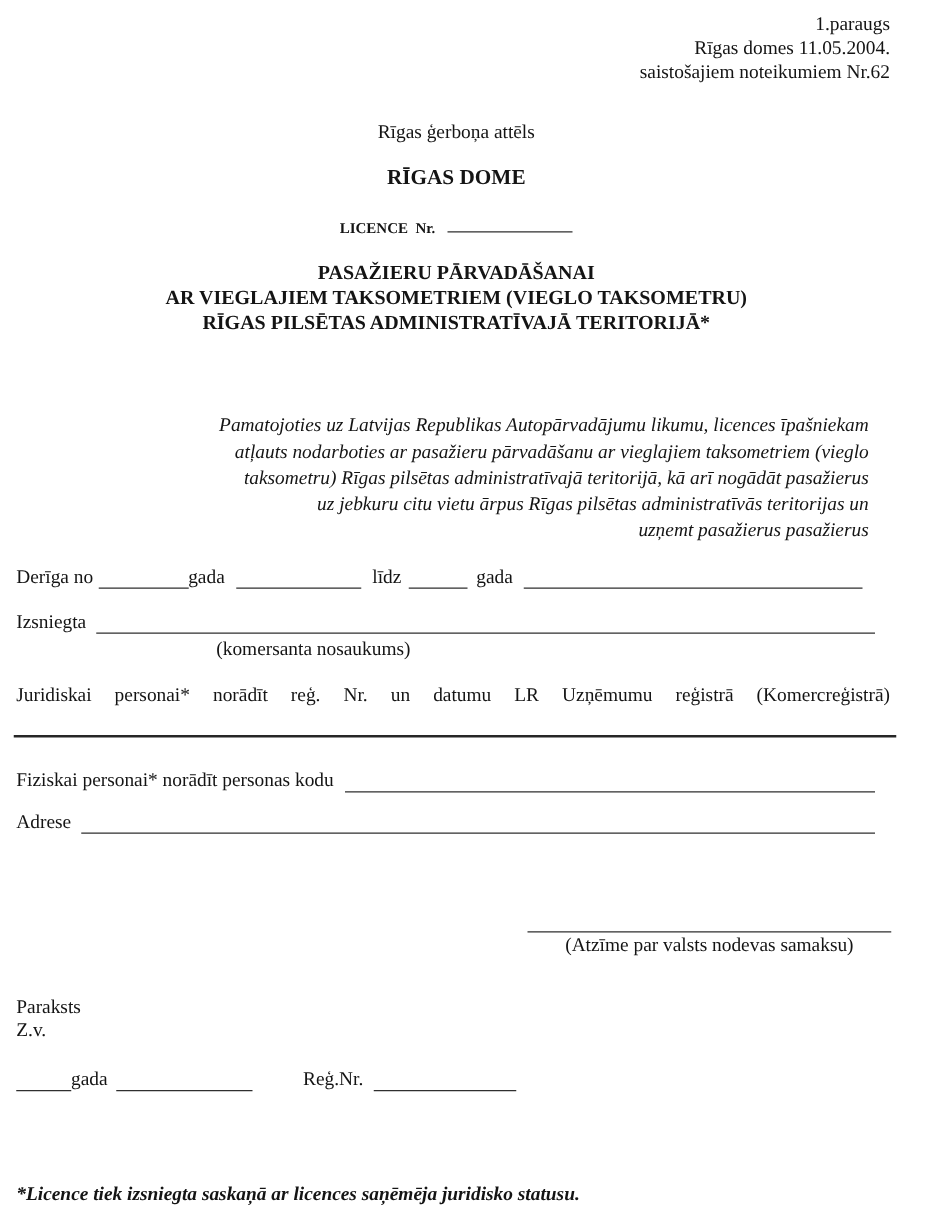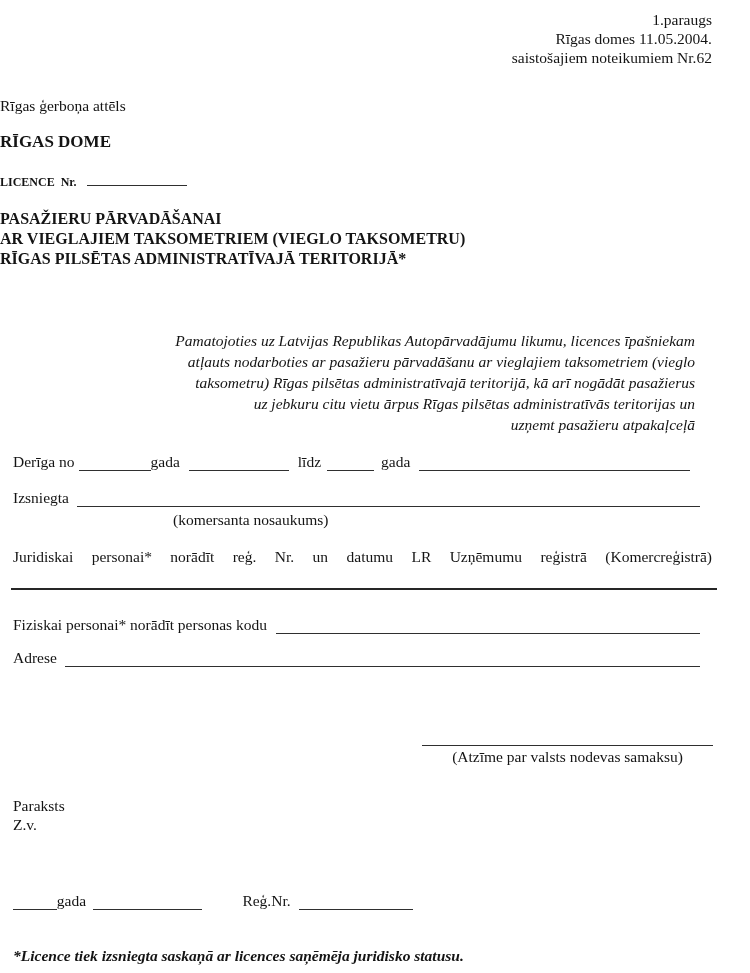--- a/index.html
+++ b/index.html
@@ -13,21 +13,21 @@
     font-size:15.5px;
     overflow:hidden;
   }
   .abs { position:absolute; }
   .keep-sp { white-space:pre; }
 
   
   .ref-block { top:10px; right:38px; text-align:right; line-height:19px; font-size:15.5px; }
 
   
-  .centered { left:0; width:730px; }
+  .centered { left:0; width:730px; text-align:center; }
   .coa-caption { top:97px; font-size:15.5px; }
   .authority { top:132px; font-weight:bold; font-size:17px; }
   .licence-row { top:172px; font-weight:bold; font-size:12px; }
   .title-block { top:209px; font-weight:bold; font-size:16px; line-height:20px; }
 
   
   .preamble { top:330px; left:55px; width:640px; text-align:right;
               font-style:italic; font-size:15.5px; line-height:21px; }
 
   
@@ -60,21 +60,21 @@
 
   
   .fee-block { top:745px; left:422px; width:291px; text-align:center; }
   .fee-line  { border-top:1.5px solid #2f2f2f; margin-bottom:2px; }
 
   .signature-block { top:796px; left:13px; line-height:19px; }
 
   .date-row { top:855px; left:13px; width:400px; }
   .b-date1 { width:44px; }
   .b-date2 { width:110px; margin-left:7px; }
-  .regnr-label { margin-left:40px;margin-top:37px; }
+  .regnr-label { margin-left:40px; }
   .b-regnr { width:115px; margin-left:8px; }
 
   .footnote { top:947px; left:13px; font-weight:bold; font-style:italic; font-size:15.5px; }
 </style>
 </head>
 <body>
 
 <div class="page">
 
   <div class="abs ref-block">
@@ -96,21 +96,21 @@
     <div>PASAŽIERU PĀRVADĀŠANAI</div>
     <div>AR VIEGLAJIEM TAKSOMETRIEM (VIEGLO TAKSOMETRU)</div>
     <div>RĪGAS PILSĒTAS ADMINISTRATĪVAJĀ TERITORIJĀ*</div>
   </div>
 
   <div class="abs preamble">
     <div>Pamatojoties uz Latvijas Republikas Autopārvadājumu likumu, licences īpašniekam</div>
     <div>atļauts nodarboties ar pasažieru pārvadāšanu ar vieglajiem taksometriem (vieglo</div>
     <div>taksometru) Rīgas pilsētas administratīvajā teritorijā, kā arī nogādāt pasažierus</div>
     <div>uz jebkuru citu vietu ārpus Rīgas pilsētas administratīvās teritorijas un</div>
-    <div>uzņemt pasažieru atpakaļceļā</div>
+    <div>uzņemt pasažierus pasažierus</div>
   </div>
 
   <div class="abs row valid-row">
     <span class="txt">Derīga no</span>
     <span class="blank b-valid1"></span>
     <span class="txt">gada</span>
     <span class="blank b-valid2"></span>
     <span class="txt">līdz</span>
     <span class="blank b-valid3"></span>
     <span class="txt">gada</span>

